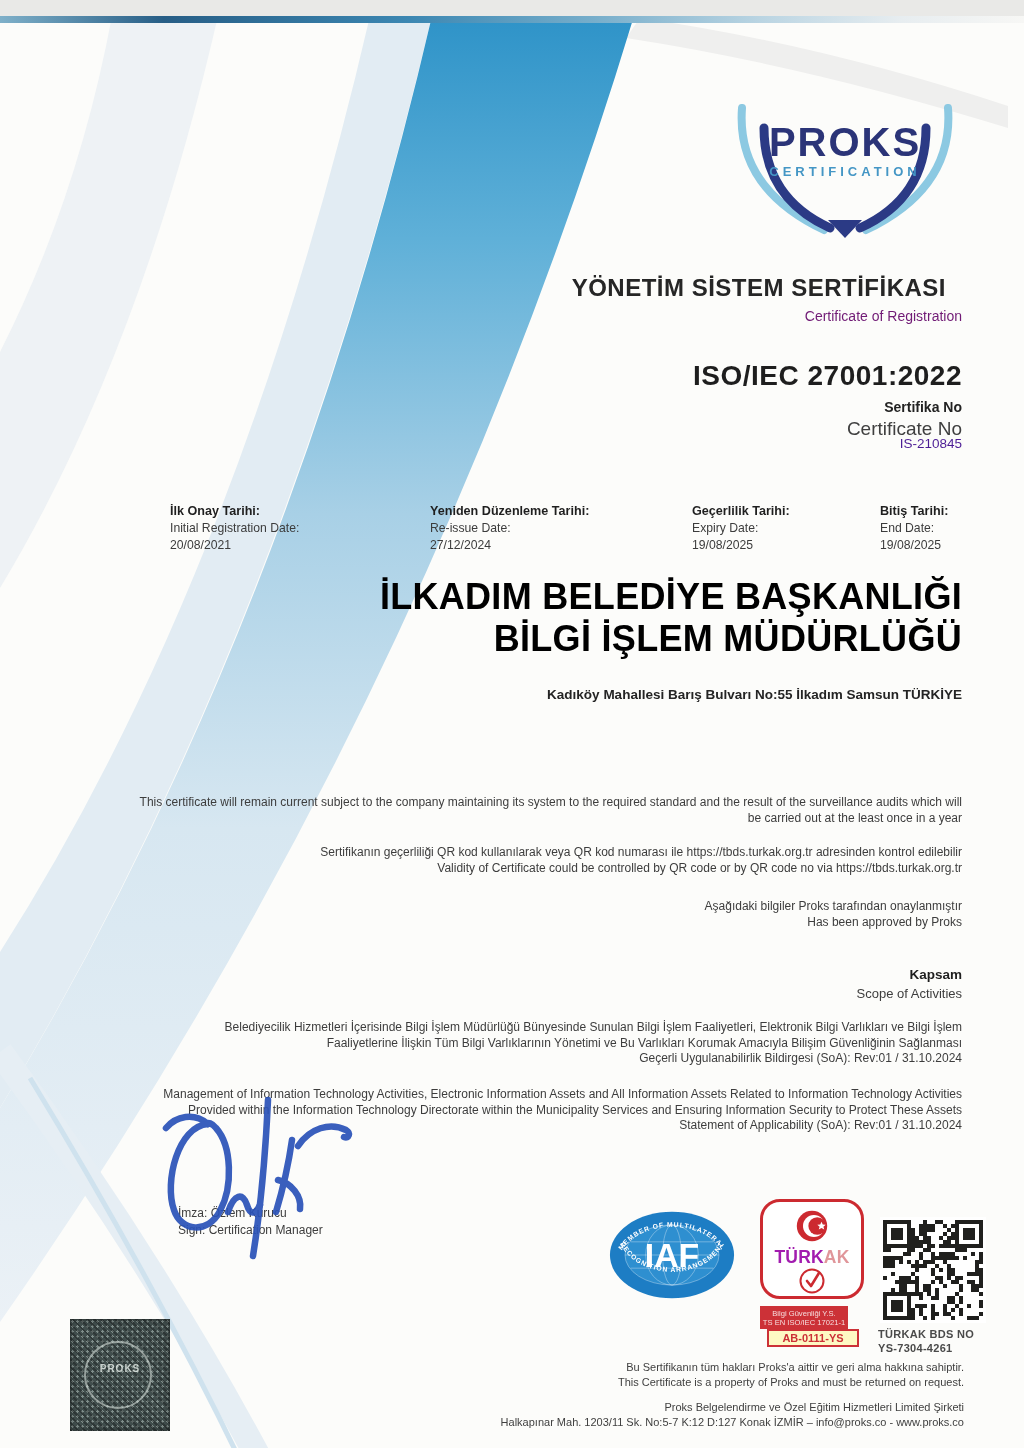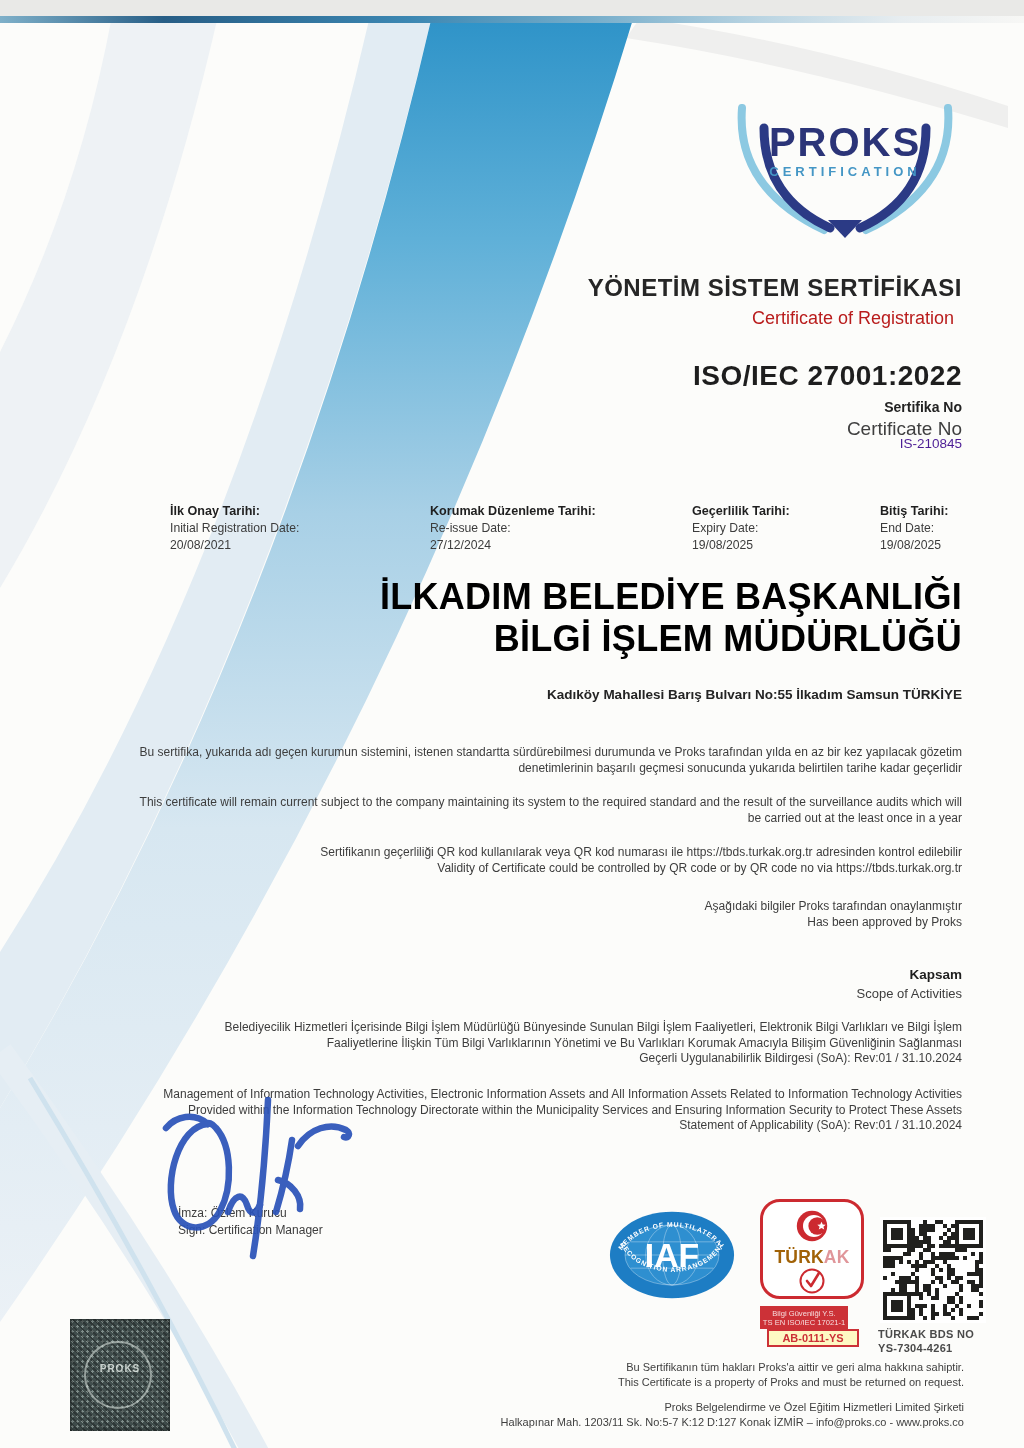--- a/index.html
+++ b/index.html
@@ -25,22 +25,22 @@
   .logo svg{position:absolute;left:0;top:0;}
   .logo .brand{
     position:absolute;left:0;top:16px;width:100%;text-align:center;
     font-size:40px;font-weight:bold;letter-spacing:2px;color:#2b3478;
   }
   .logo .sub{
     position:absolute;left:0;top:60px;width:100%;text-align:center;
     font-size:13px;font-weight:bold;letter-spacing:4px;color:#4496c5;
   }
   
-  .cert-title-tr{right:62px;top:258px;font-size:24px;font-weight:bold;color:#262626;letter-spacing:.5px;}
-  .cert-title-en{right:70px;top:292px;font-size:18px;color:#b91c1c;}
+  .cert-title-tr{right:78px;top:258px;font-size:24px;font-weight:bold;color:#262626;letter-spacing:.5px;}
+  .cert-title-en{right:62px;top:292px;font-size:14px;color:#701a75;}
   .standard{right:62px;top:344px;font-size:28px;font-weight:bold;color:#1e1e1e;letter-spacing:.5px;}
   .certno-label-tr{right:62px;top:383px;font-size:14px;font-weight:bold;color:#222;}
   .certno-label-en{right:62px;top:402px;font-size:19px;color:#3f3f3f;}
   .certno-value{right:62px;top:420px;font-size:13.5px;color:#4c1d95;}
   
   .datecol{top:487px;font-size:12.2px;line-height:17px;color:#3c3c3c;}
   .datecol .lt{font-weight:bold;color:#1f1f1f;font-size:12.6px;}
   .dc1{left:170px;} .dc2{left:430px;} .dc3{left:692px;} .dc4{left:880px;}
   
   .org{right:62px;top:560px;font-size:36px;font-weight:bold;color:#000000;line-height:42px;letter-spacing:.3px;}
@@ -62,21 +62,21 @@
   .sig-svg{left:150px;top:1068px;z-index:5;}
   
   .iaf{left:606px;top:1192px;width:132px;height:94px;}
   .turkak{left:760px;top:1183px;width:106px;}
   .tk-box{
     box-sizing:border-box;width:104px;height:100px;
     border:3px solid #cc2a30;border-radius:20px;background:#fff;
     text-align:center;position:relative;
   }
   .tk-brand{font-size:17.5px;font-weight:bold;letter-spacing:.2px;line-height:16px;}
-  .tk-brand .b1{color:#a16207;} .tk-brand .b2{color:#e0969a;}
+  .tk-brand .b1{color:#a21caf;} .tk-brand .b2{color:#e0969a;}
   .tk-redbox{
     box-sizing:border-box;margin-top:7px;width:88px;padding:3px 2px 2px 2px;
     background:#cc3137;color:#f6dddd;font-size:7.6px;line-height:9px;text-align:center;
   }
   .tk-code{
     box-sizing:border-box;margin:0 auto;width:92px;height:18px;margin-top:0px;
     background:#fef9c3;border:2px solid #cc3137;color:#cc3137;
     font-size:11px;font-weight:bold;text-align:center;line-height:14px;
   }
   .qr-wrap{left:880px;top:1201px;background:#fff;padding:3px;}
@@ -156,42 +156,41 @@
   <div class="abs certno-label-tr">Sertifika No</div>
   <div class="abs certno-label-en">Certificate No</div>
   <div class="abs certno-value">IS-210845</div>
 
   <div class="abs datecol dc1">
     <div class="lt">İlk Onay Tarihi:</div>
     <div>Initial Registration Date:</div>
     <div>20/08/2021</div>
   </div>
   <div class="abs datecol dc2">
-    <div class="lt">Korumak Düzenleme Tarihi:</div>
+    <div class="lt">Yeniden Düzenleme Tarihi:</div>
     <div>Re-issue Date:</div>
     <div>27/12/2024</div>
   </div>
   <div class="abs datecol dc3">
     <div class="lt">Geçerlilik Tarihi:</div>
     <div>Expiry Date:</div>
     <div>19/08/2025</div>
   </div>
   <div class="abs datecol dc4">
     <div class="lt">Bitiş Tarihi:</div>
     <div>End Date:</div>
     <div>19/08/2025</div>
   </div>
 
   <div class="abs org r">
     <div>İLKADIM BELEDİYE BAŞKANLIĞI</div>
     <div>BİLGİ İŞLEM MÜDÜRLÜĞÜ</div>
   </div>
   <div class="abs org-addr">Kadıköy Mahallesi Barış Bulvarı No:55 İlkadım Samsun TÜRKİYE</div>
 
-  <div class="abs para p-tr r">Bu sertifika, yukarıda adı geçen kurumun sistemini, istenen standartta sürdürebilmesi durumunda ve Proks tarafından yılda en az bir kez yapılacak gözetim denetimlerinin başarılı geçmesi sonucunda yukarıda belirtilen tarihe kadar geçerlidir</div>
   <div class="abs para p-en r">This certificate will remain current subject to the company maintaining its system to the required standard and the result of the surveillance audits which will be carried out at the least once in a year</div>
   <div class="abs para p-qtr r">
     <div>Sertifikanın geçerliliği QR kod kullanılarak veya QR kod numarası ile https://tbds.turkak.org.tr adresinden kontrol edilebilir</div>
     <div>Validity of Certificate could be controlled by QR code or by QR code no via https://tbds.turkak.org.tr</div>
   </div>
   <div class="abs para p-app r">
     <div>Aşağıdaki bilgiler Proks tarafından onaylanmıştır</div>
     <div>Has been approved by Proks</div>
   </div>
 

